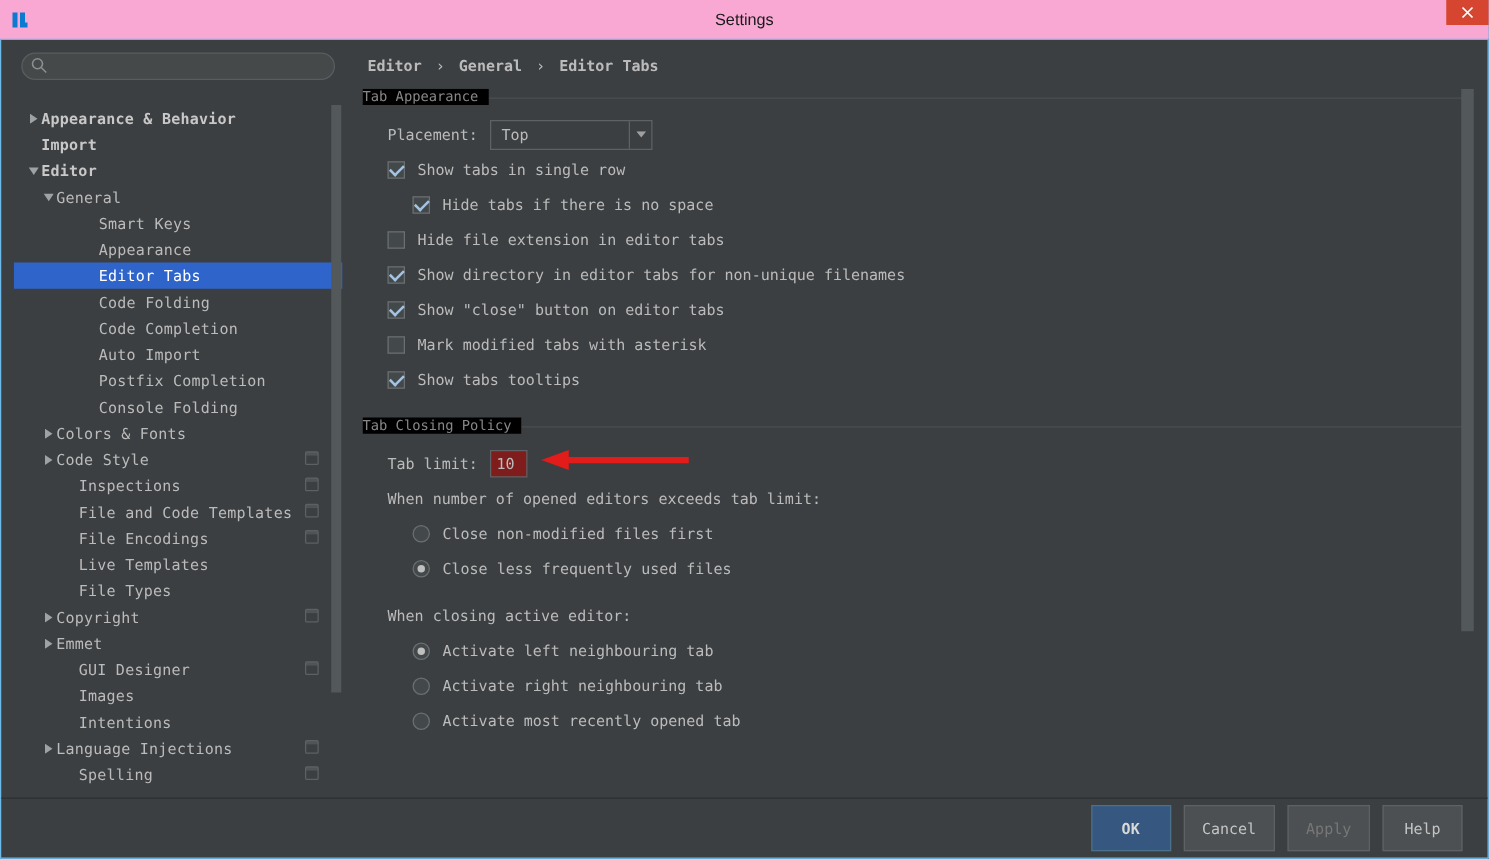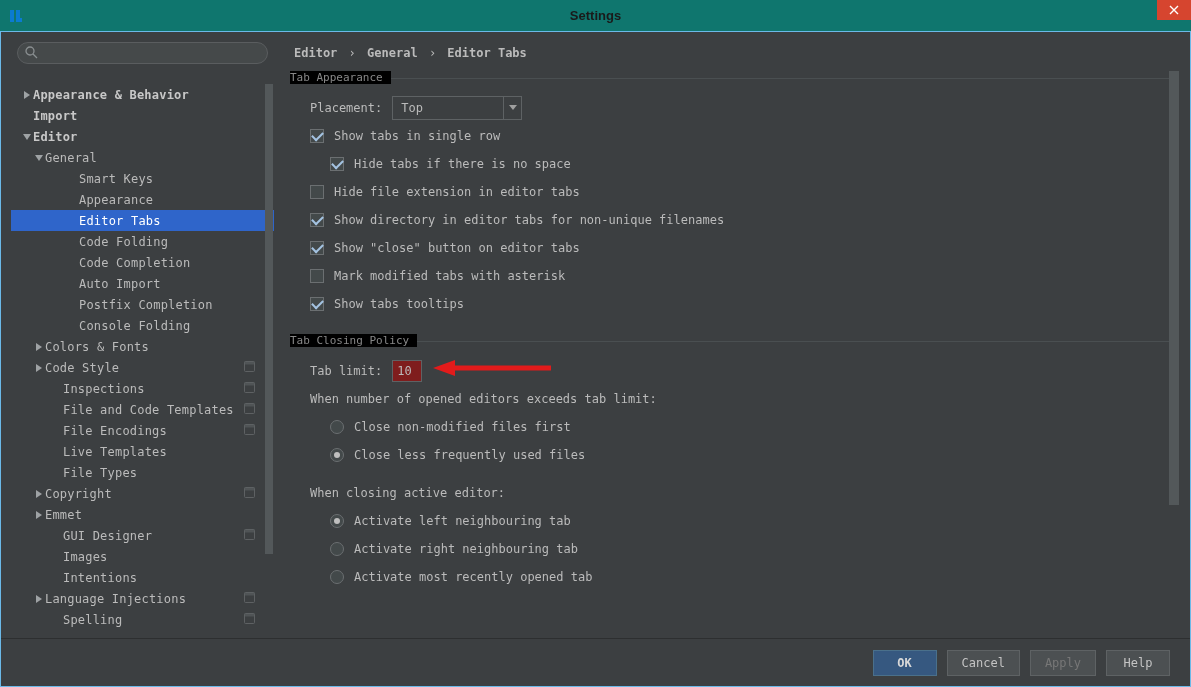--- a/index.html
+++ b/index.html
@@ -14,25 +14,24 @@
 }
 .window {
   width: 1191px;
   height: 687px;
   background: #6bb9e8;
   display: flex;
   flex-direction: column;
 }
 .titlebar {
   height: 44px;
-  background: #0f766e;
-  display: flex;
-  align-items: center;
-  position: relative;
-  font-weight: bold;
+  background: #f9a8d4;
+  display: flex;
+  align-items: center;
+  position: relative;
 }
 .titlebar .app-icon {
   width: 20px; height: 20px;
   margin-left: 6px;
   display: flex; align-items: center; justify-content: center;
 }
 .titlebar .title {
   position: absolute;
   left: 50%;
   transform: translateX(-50%);
@@ -294,21 +293,21 @@
 .button-bar {
   height: 48px;
   border-top: 1px solid #2d2f30;
   display: flex;
   align-items: center;
   justify-content: flex-end;
   padding: 0 20px;
   gap: 10px;
 }
 .btn {
-  height: 26px;
+  height: 37px;
   min-width: 64px;
   padding: 0 14px;
   background: #4c5052;
   border: 1px solid #5e6264;
   color: #c4c4c4;
   font-family: inherit;
   font-size: 12px;
   display: inline-flex;
   align-items: center;
   justify-content: center;

